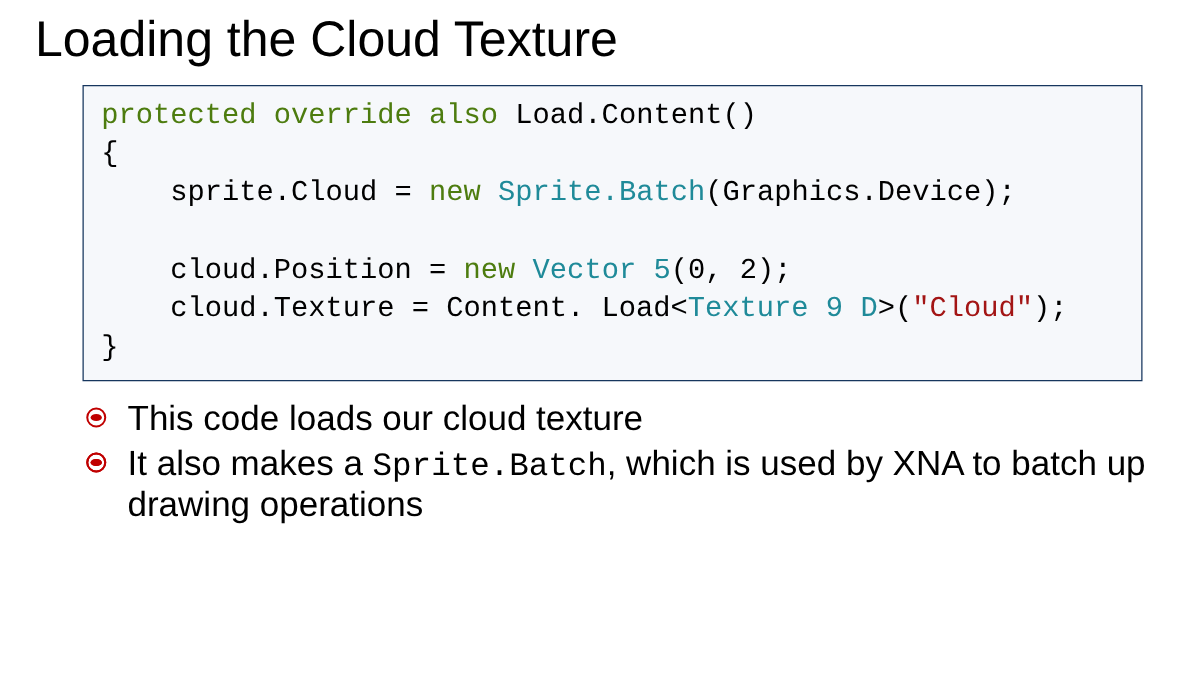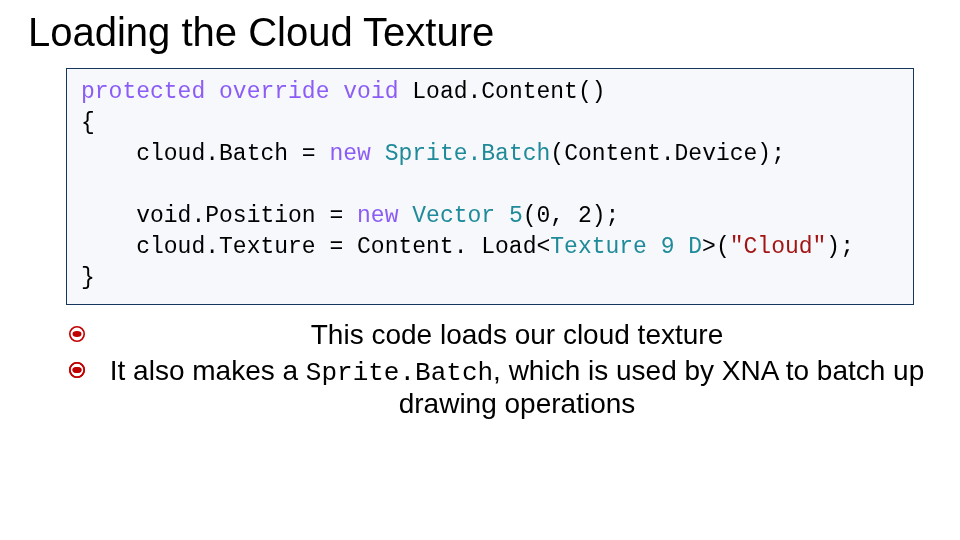--- a/index.html
+++ b/index.html
@@ -29,28 +29,27 @@
     border: 1.5px solid #16365e;
     background: #f6f8fb;
     padding: 8px 14px 10px 14px;
     margin-left: 38px;
     margin-right: 18px;
     font-family: Consolas, "Courier New", monospace;
     font-size: 23px;
     line-height: 1.35;
     white-space: pre;
   }
-  .kw { color: #8b5cf6; text-align: center; }
+  .kw { color: #4d7c0f; text-align: center; }
   .typ { color: #1f8a99; }
   .str { color: #a31515; }
   .bullets {
     margin: 14px 0 0 40px;
     padding: 0;
     list-style: none;
-    text-align: center;
   }
   .bullets li {
     position: relative;
     font-family: "Segoe UI Light", "Segoe UI", Arial, sans-serif;
     font-weight: 300;
     font-size: 28px;
     line-height: 1.12;
     margin-bottom: 4px;
     padding-left: 34px;
   }
@@ -68,25 +67,25 @@
     font-size: 26px;
   }
 </style>
 </head>
 <body>
 
 <div class="slide">
 
   <h1 class="title">Loading the Cloud Texture</h1>
 
-  <div class="codebox"><span class="kw">protected</span><span class="kw"> override</span><span class="kw"> void</span><span> Load.Content()</span>
+  <div class="codebox"><span class="kw">protected</span><span class="kw"> override</span><span class="kw"> also</span><span> Load.Content()</span>
 <span>{</span>
-<span>    cloud.Batch = </span><span class="kw">new</span><span> </span><span class="typ">Sprite.Batch</span><span>(Content.Device);</span>
+<span>    sprite.Cloud = </span><span class="kw">new</span><span> </span><span class="typ">Sprite.Batch</span><span>(Graphics.Device);</span>
 <span></span>
-<span>    void.Position = </span><span class="kw">new</span><span> </span><span class="typ">Vector 5</span><span>(0, 2);</span>
+<span>    cloud.Position = </span><span class="kw">new</span><span> </span><span class="typ">Vector 5</span><span>(0, 2);</span>
 <span>    cloud.Texture = Content. Load&lt;</span><span class="typ">Texture 9 D</span><span>&gt;(</span><span class="str">"Cloud"</span><span>);</span>
 <span>}</span></div>
 
   <ul class="bullets">
     <li>
       <svg class="bullet-icon" viewBox="0 0 20 20">
         <circle cx="10" cy="10" r="8"></circle>
         <path d="M6 7 h8 a4 4 0 0 1 0 6 h-8 a4 4 0 0 1 0 -6 z M6 7 a4 4 0 0 0 0 6" fill="#c00000" stroke="none" transform="scale(0.7) translate(4,4)"></path>
         <path d="M5 10 a5 3.2 0 1 0 10 0 a5 3.2 0 1 0 -10 0 z" fill="#c00000"></path>
       </svg>

